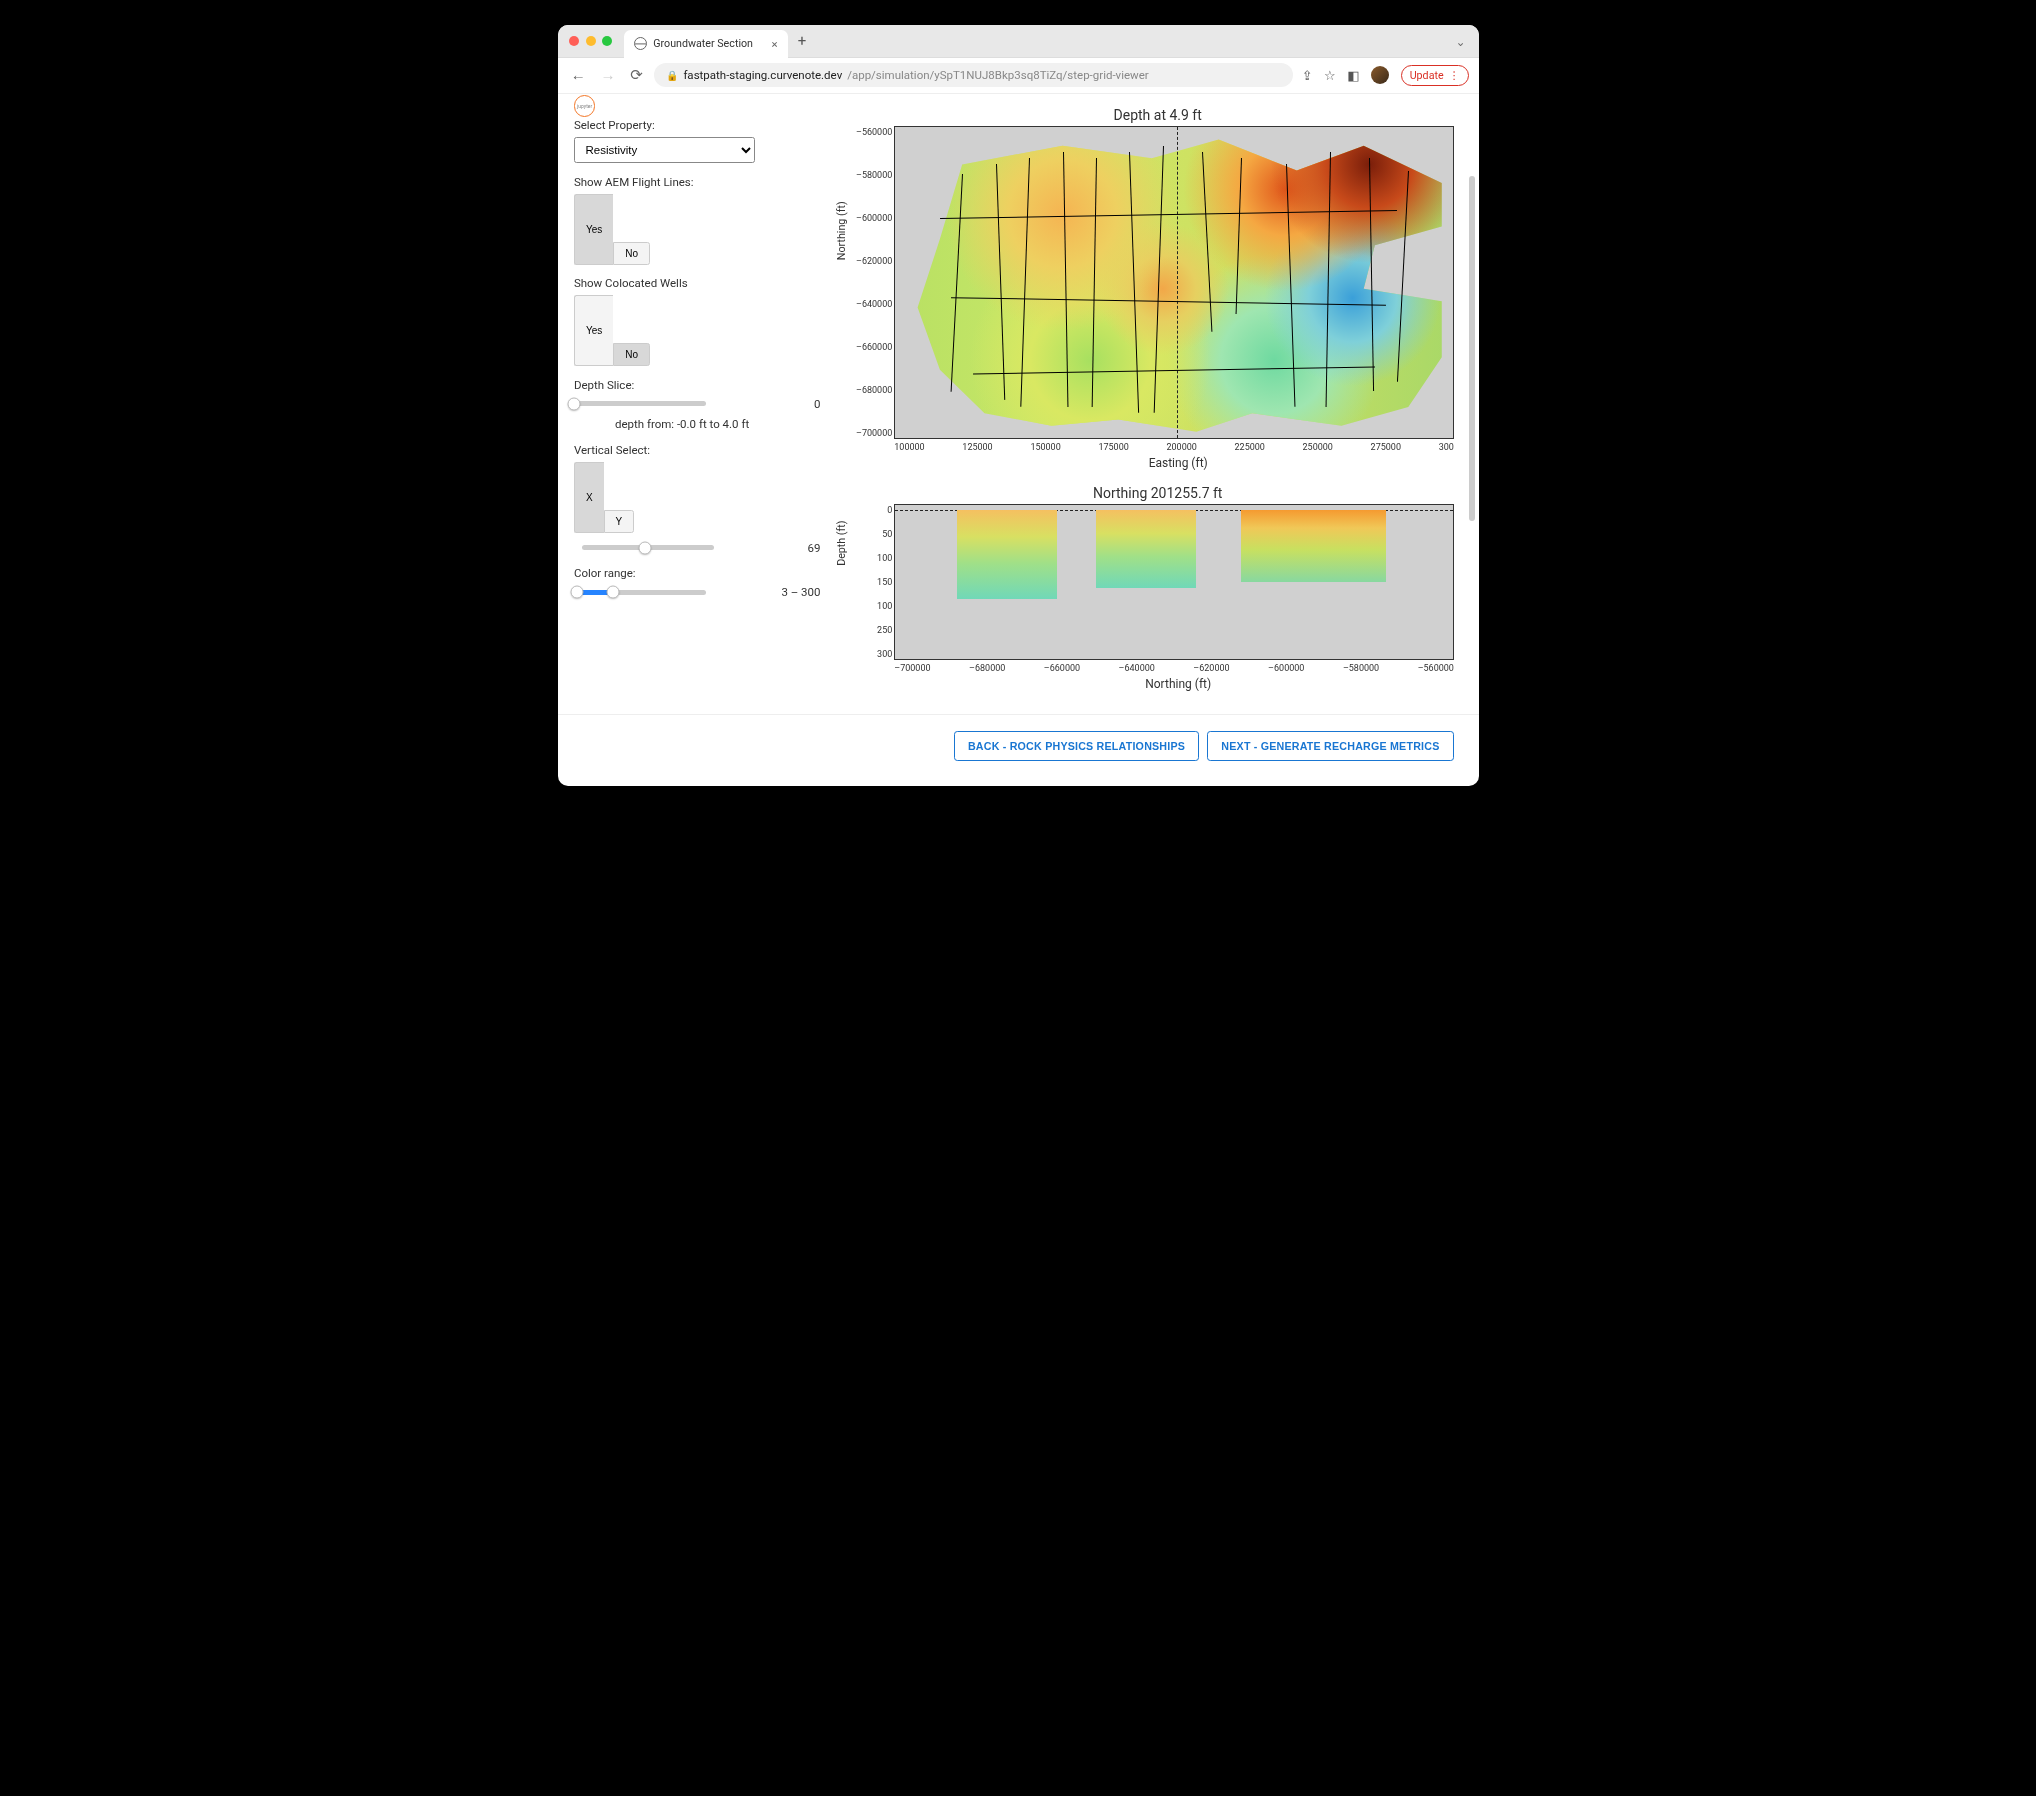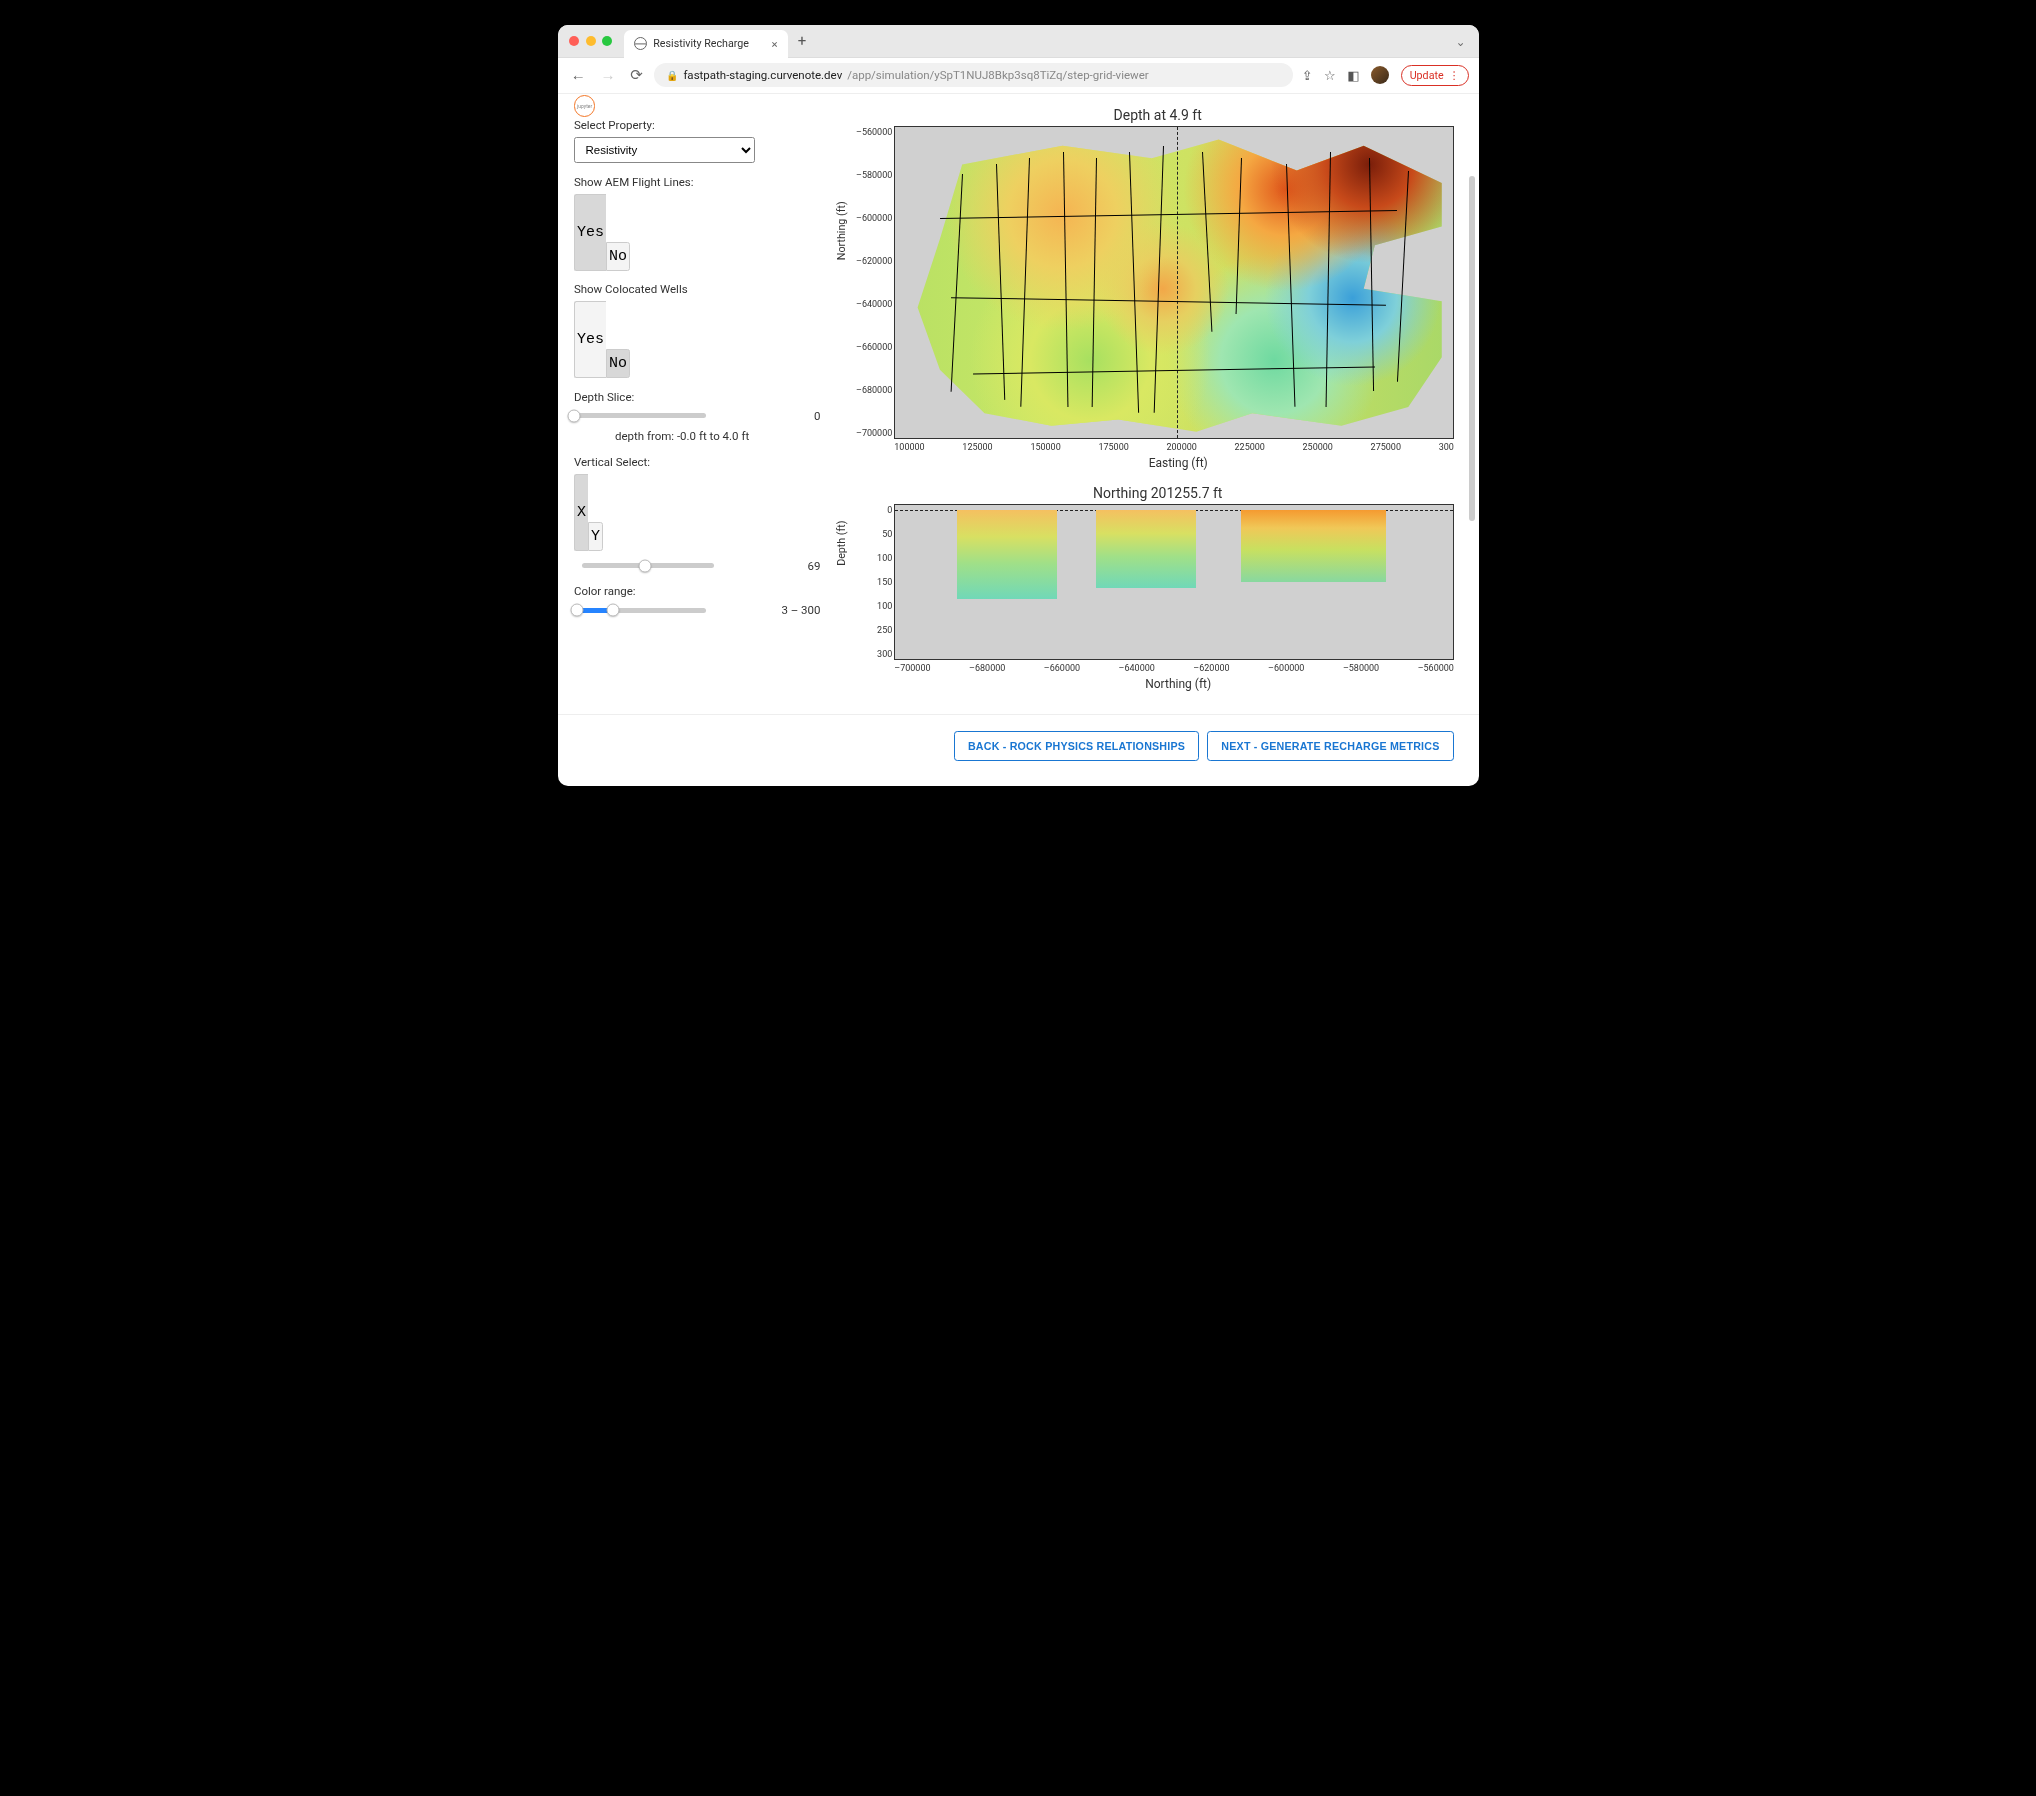--- a/index.html
+++ b/index.html
@@ -124,24 +124,23 @@
     padding: 5px 6.6px;
     border: 0.8px solid #888;
     border-radius: 2.5px;
     font-size: 11.5px;
     background: #fff;
   }
   .toggle-pair { display: inline-flex; }
   .toggle-btn {
     border: 0.8px solid #ccc;
     background: #f4f4f4;
-    padding: 5px 2px;
-    font-size: 15px;
+    padding: 5px 11px;
+    font-size: 10px;
     cursor: pointer;
-    font-family: Liberation Mono, monospace;
   }
   .toggle-btn.active { background: #d8d8d8; }
   .toggle-btn:first-child { border-radius: 2.5px 0 0 2.5px; border-right: none; }
   .toggle-btn:last-child { border-radius: 0 2.5px 2.5px 0; margin-top: 48px; }
 
   .slider-row { display: flex; align-items: center; gap: 13px; }
   .slider-track {
     position: relative;
     width: 132px;
     height: 5px;
@@ -265,21 +264,21 @@
 <div class="browser-window">
 
   <div class="titlebar">
     <div class="traffic-lights">
       <div class="traffic-light tl-red"></div>
       <div class="traffic-light tl-yellow"></div>
       <div class="traffic-light tl-green"></div>
     </div>
     <div class="tab">
       <span class="tab-icon"></span>
-      <span>Resistivity Recharge</span>
+      <span>Groundwater Section</span>
       <span class="tab-close">×</span>
     </div>
     <div class="new-tab">+</div>
     <div class="titlebar-right">
       <span class="chev">⌄</span>
     </div>
   </div>
 
   <div class="addressbar-row">
     <span class="nav-btn">←</span>

